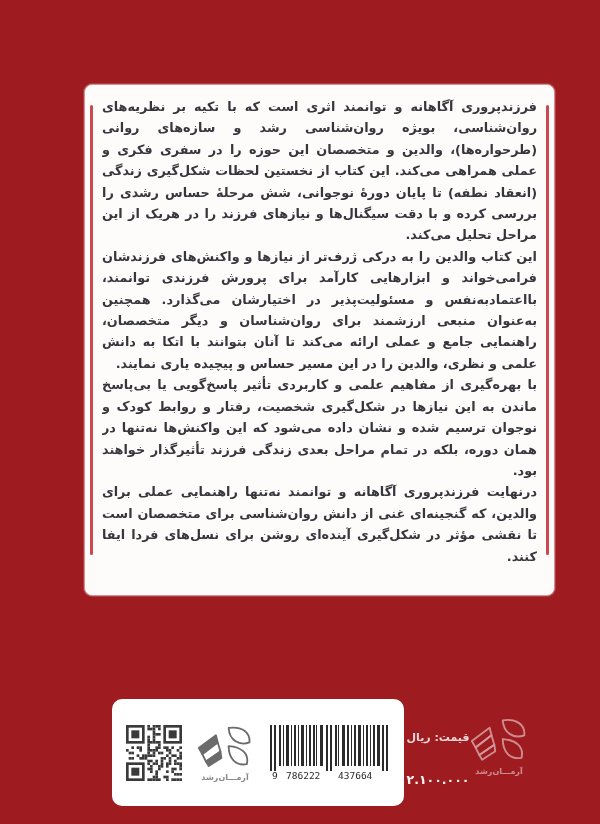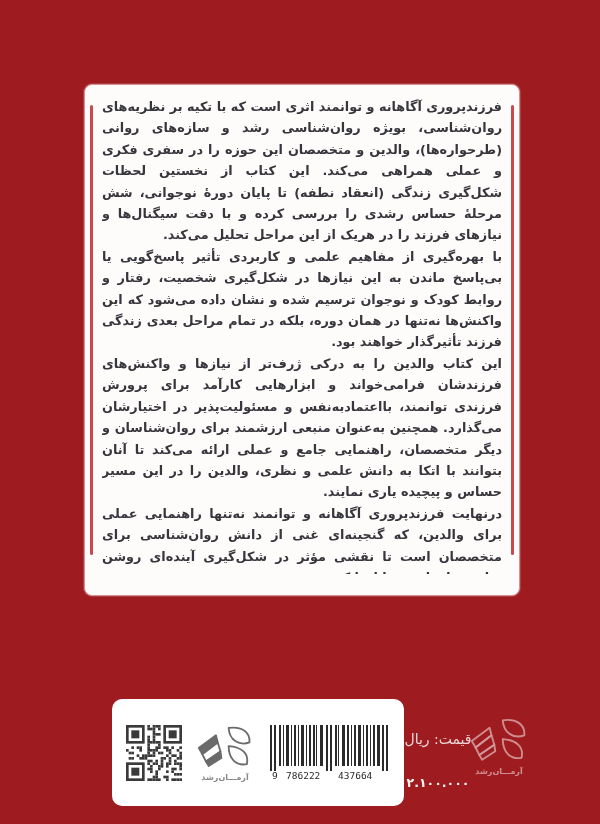--- a/index.html
+++ b/index.html
@@ -7,20 +7,21 @@
     width:600px;height:824px;position:relative;overflow:hidden;
     background:#9e1c20;
     font-family:"DejaVu Sans",sans-serif;
   }
   
   .text-panel{
     position:absolute;left:84px;top:84px;width:434px;height:510px;
     background:#fdfcfb;border-radius:8px;
     border:1px solid #d98f91;
     box-shadow:0 0 0 1px rgba(255,255,255,.15);
+    padding-left:35px;
   }
   .rule{
     position:absolute;top:20px;width:3px;height:450px;
     background:#c9494e;border-radius:2px;
   }
   .rule.left{left:5px;}
   .rule.right{right:5px;}
   .body-text{
     position:absolute;top:11px;right:17px;left:17px;height:478px;
     overflow:hidden;
@@ -43,43 +44,43 @@
     font-size:8px;color:#8a8a8a;font-weight:700;margin-top:3px;
     white-space:nowrap;direction:rtl;
   }
   .barcode{display:flex;align-items:flex-end;flex:0 0 auto;direction:ltr;}
   .barcode svg{width:122px;height:56px;display:block;}
   
   .price{
     position:absolute;left:396px;top:731px;width:84px;text-align:center;
     direction:rtl;color:#fff;
   }
-  .price .label{font-size:14px;color:rgba(255,255,255,.82);font-weight:400;}
+  .price .label{font-size:11px;color:rgba(255,255,255,.82);font-weight:700;}
   .price .value{
     font-size:12.5px;font-weight:700;margin-top:28px;letter-spacing:2px;
     color:rgba(255,255,255,.95);white-space:nowrap;
   }
   
   .watermark{
     position:absolute;left:466px;top:716px;width:66px;
     display:flex;flex-direction:column;align-items:center;opacity:.55;
   }
   .watermark svg{width:60px;height:48px;display:block;}
   .watermark .wordmark{color:rgba(255,255,255,.9);}
 </style>
 </head>
 <body>
 
 <div class="text-panel">
   <div class="rule left"></div>
   <div class="rule right"></div>
   <div class="body-text">
     <p>فرزندپروری آگاهانه و توانمند اثری است که با تکیه بر نظریه‌های روان‌شناسی، بویژه روان‌شناسی رشد و سازه‌های روانی (طرحواره‌ها)، والدین و متخصصان این حوزه را در سفری فکری و عملی همراهی می‌کند. این کتاب از نخستین لحظات شکل‌گیری زندگی (انعقاد نطفه) تا پایان دورهٔ نوجوانی، شش مرحلهٔ حساس رشدی را بررسی کرده و با دقت سیگنال‌ها و نیازهای فرزند را در هریک از این مراحل تحلیل می‌کند.</p>
+    <p>این کتاب والدین را به درکی ژرف‌تر از نیازها و واکنش‌های فرزندشان فرامی‌خواند و ابزارهایی کارآمد برای پرورش فرزندی توانمند، بااعتمادبه‌نفس و مسئولیت‌پذیر در اختیارشان می‌گذارد. همچنین به‌عنوان منبعی ارزشمند برای روان‌شناسان و دیگر متخصصان، راهنمایی جامع و عملی ارائه می‌کند تا آنان بتوانند با اتکا به دانش علمی و نظری، والدین را در این مسیر حساس و پیچیده یاری نمایند.</p>
     <p>با بهره‌گیری از مفاهیم علمی و کاربردی تأثیر پاسخ‌گویی یا بی‌پاسخ ماندن به این نیازها در شکل‌گیری شخصیت، رفتار و روابط کودک و نوجوان ترسیم شده و نشان داده می‌شود که این واکنش‌ها نه‌تنها در همان دوره، بلکه در تمام مراحل بعدی زندگی فرزند تأثیرگذار خواهند بود.</p>
-    <p>این کتاب والدین را به درکی ژرف‌تر از نیازها و واکنش‌های فرزندشان فرامی‌خواند و ابزارهایی کارآمد برای پرورش فرزندی توانمند، بااعتمادبه‌نفس و مسئولیت‌پذیر در اختیارشان می‌گذارد. همچنین به‌عنوان منبعی ارزشمند برای روان‌شناسان و دیگر متخصصان، راهنمایی جامع و عملی ارائه می‌کند تا آنان بتوانند با اتکا به دانش علمی و نظری، والدین را در این مسیر حساس و پیچیده یاری نمایند.</p>
     <p>درنهایت فرزندپروری آگاهانه و توانمند نه‌تنها راهنمایی عملی برای والدین، که گنجینه‌ای غنی از دانش روان‌شناسی برای متخصصان است تا نقشی مؤثر در شکل‌گیری آینده‌ای روشن برای نسل‌های فردا ایفا کنند.</p>
   </div>
 </div>
 
 <div class="info-strip">
 
   <div class="qr">
     <svg viewBox="0 0 105 105" xmlns="http://www.w3.org/2000/svg" id="qr-svg">
         <rect x="40" y="0" width="5" height="5" fill="#3a3a3a"></rect>
         <rect x="50" y="0" width="5" height="5" fill="#3a3a3a"></rect>

